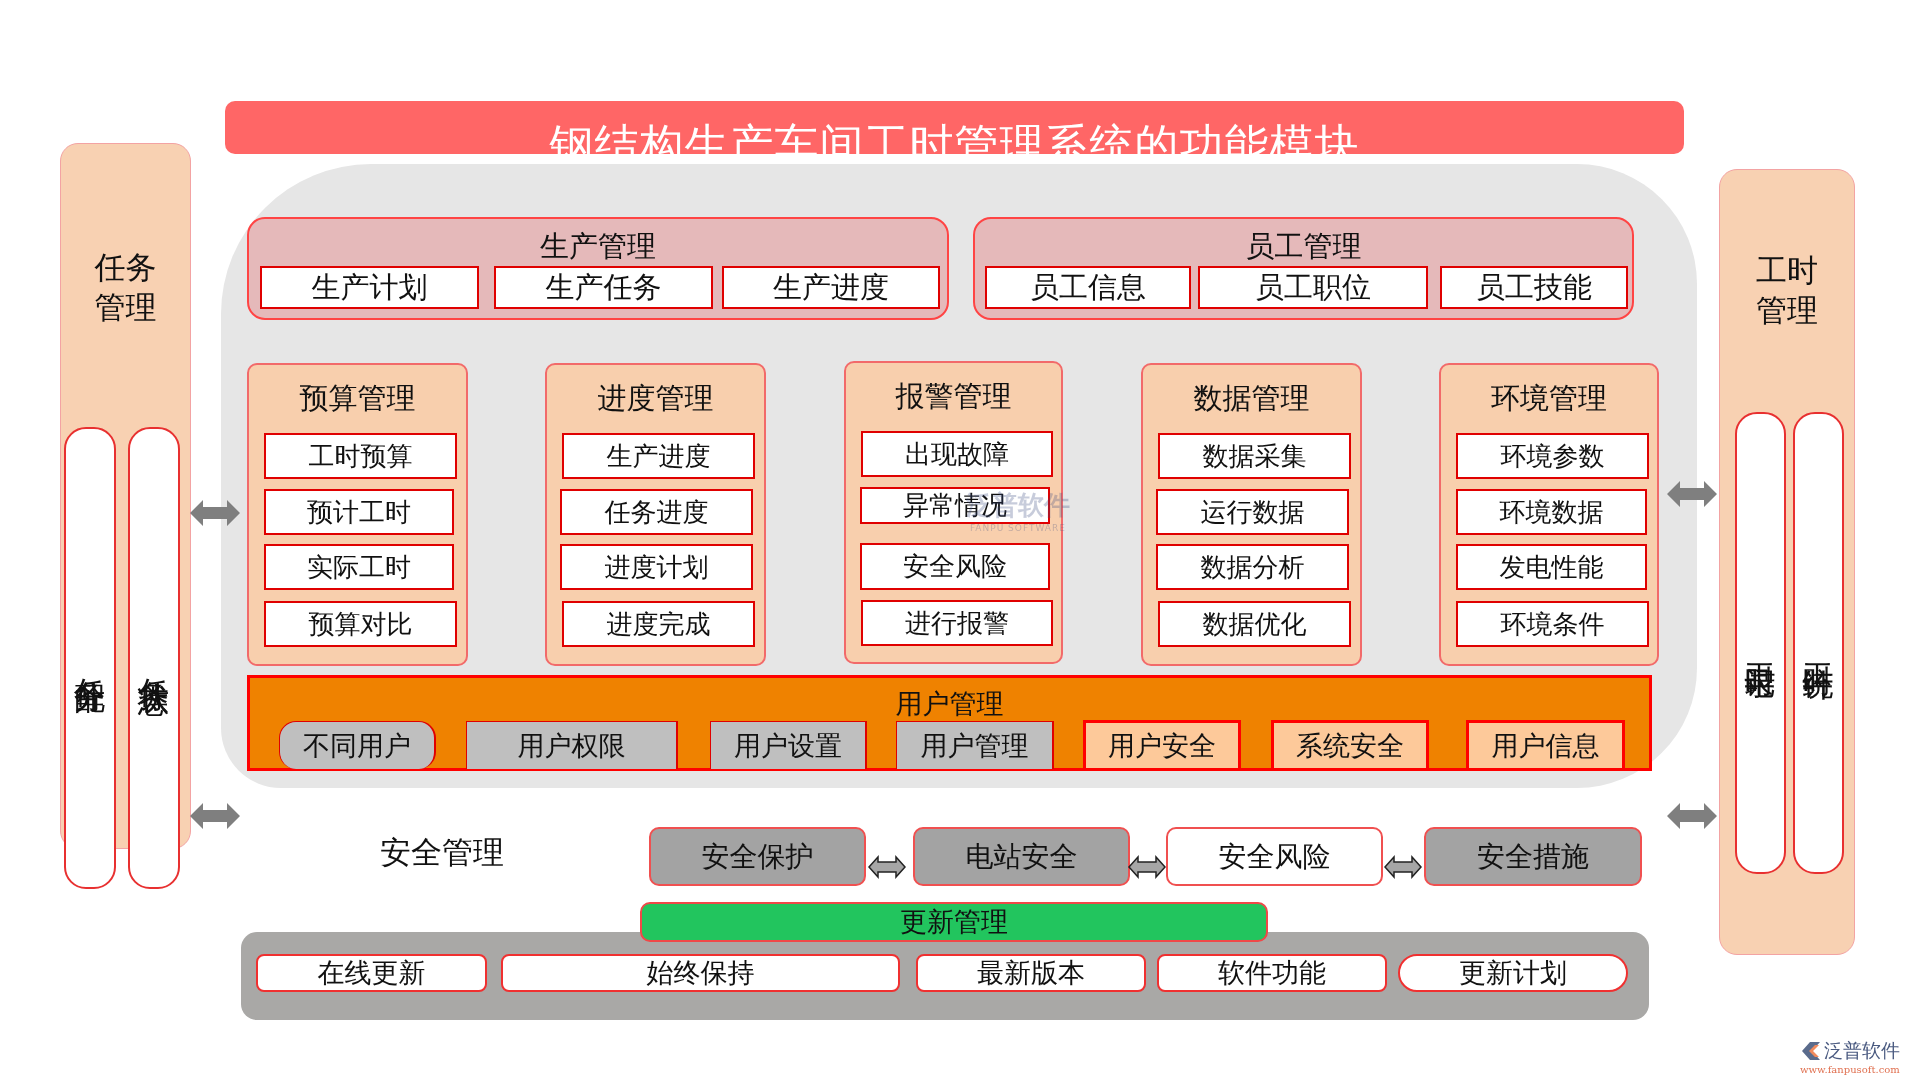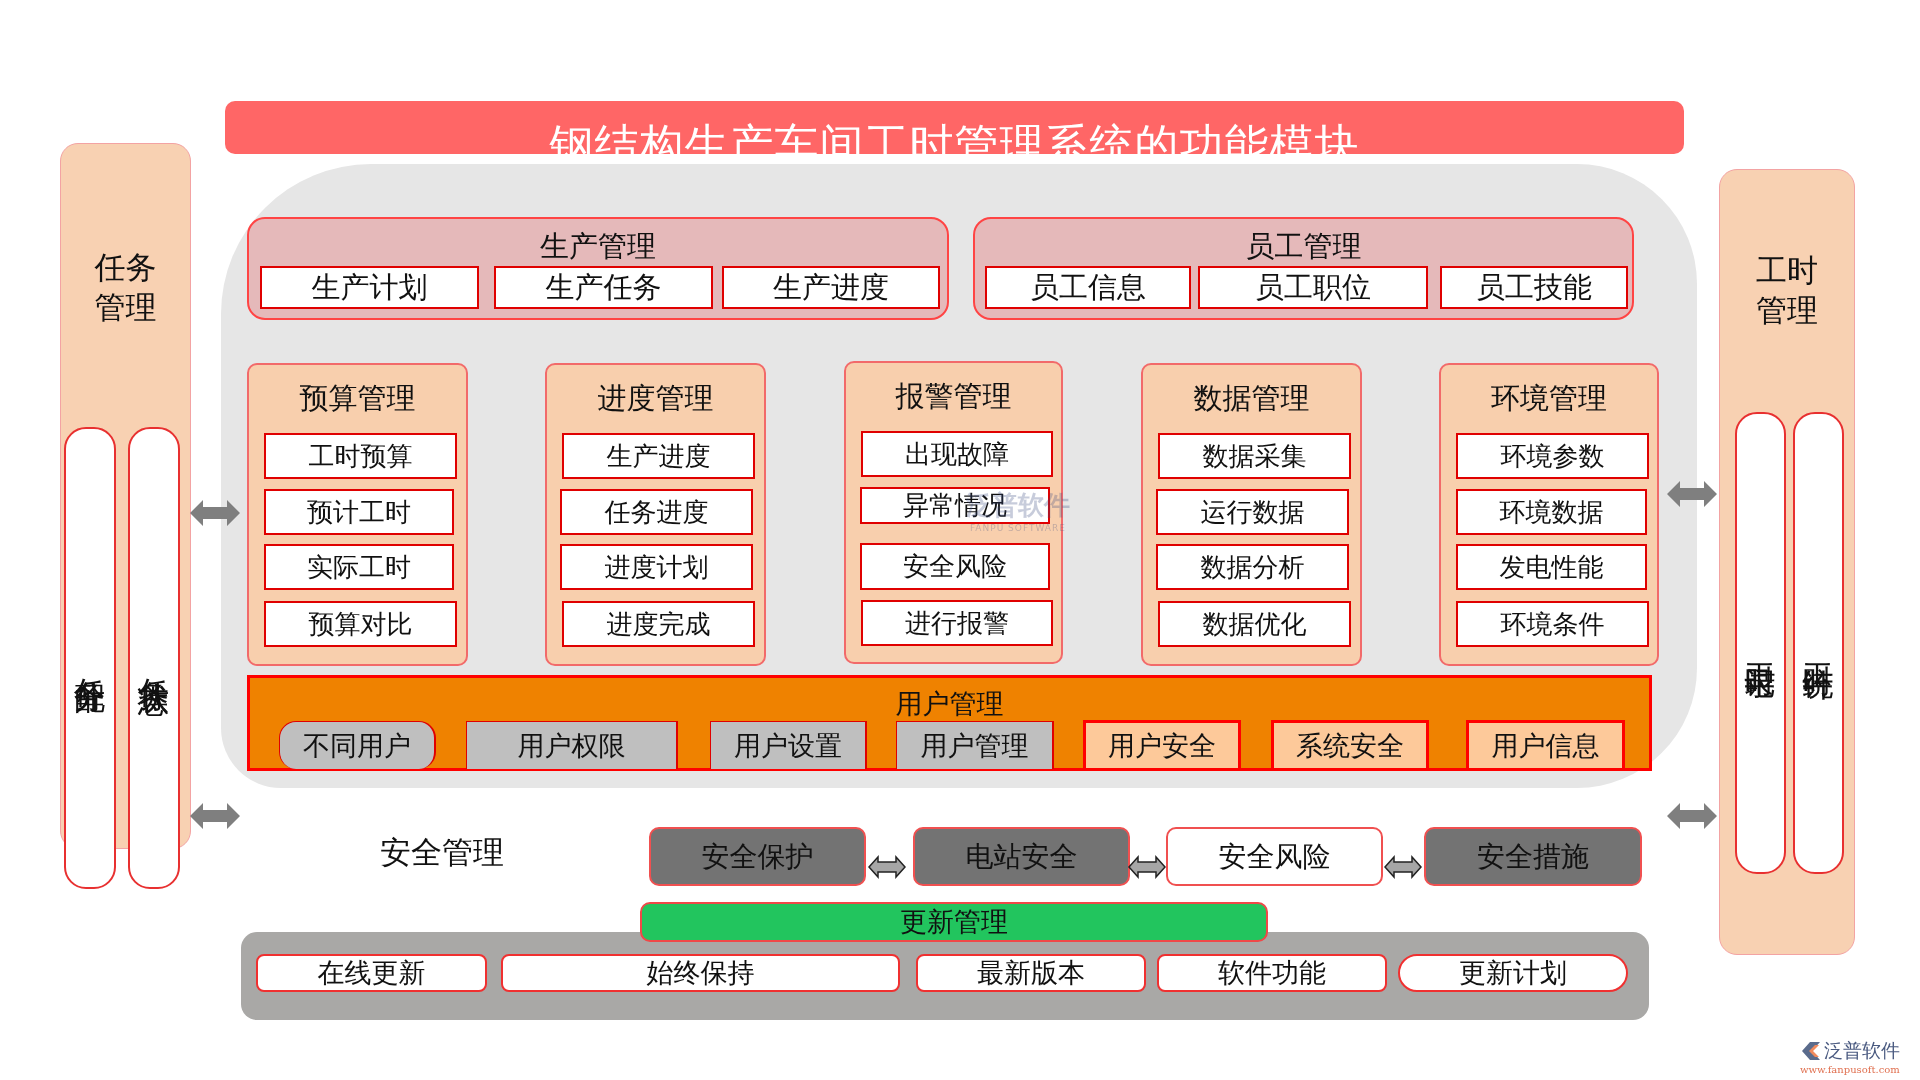--- a/index.html
+++ b/index.html
@@ -22,21 +22,21 @@
   .ubox{font-size:27px;border:2px solid #ff0000;}
   .ubox.gray{background:#bfbfbf;border-color:#e00000;border-width:1px 2px 0 1px;}
   .ubox.peach{background:#fdc99a;border:3px solid #ff0000;}
   .side{background:#f8d1b2;border:1.5px solid #f3a3a3;border-radius:18px;}
   .side-title{position:absolute;left:0;right:0;font-size:31px;line-height:40px;text-align:center;}
   .side-sub{background:#fff;border:2px solid #e83030;border-radius:22px;font-size:31px;line-height:40px;
        display:flex;align-items:center;justify-content:center;writing-mode:vertical-rl;text-orientation:upright;letter-spacing:2px;}
   .arrow{width:50px;height:30px;}
   .sec-label{left:380px;top:832px;width:136px;font-size:31px;}
   .sec-box{height:59px;border:2px solid #f05050;border-radius:10px;font-size:28px;}
-  .sec-box.blue{background:#737373;}
+  .sec-box.blue{background:#a3a3a3;}
   .sec-box.white{background:#fff;}
   .small-arrow{width:38px;height:26px;}
   .upd-title{left:640px;top:902px;width:628px;height:40px;background:#22c55e;border:2px solid #f04848;border-radius:10px;font-size:27px;}
   .upd-bar{left:241px;top:932px;width:1408px;height:88px;background:#a9a8a6;border-radius:16px;}
   .upd-item{top:954px;height:38px;background:#fff;border:2px solid #f03030;border-radius:8px;font-size:27px;}
   .watermark{left:930px;top:488px;width:170px;height:50px;opacity:0.28;color:#3a4a80;font-family:"DejaVu Sans",sans-serif;}
   .logo{left:1800px;top:1038px;width:120px;height:40px;font-family:"DejaVu Sans",sans-serif;}
 </style>
 </head>
 <body>

